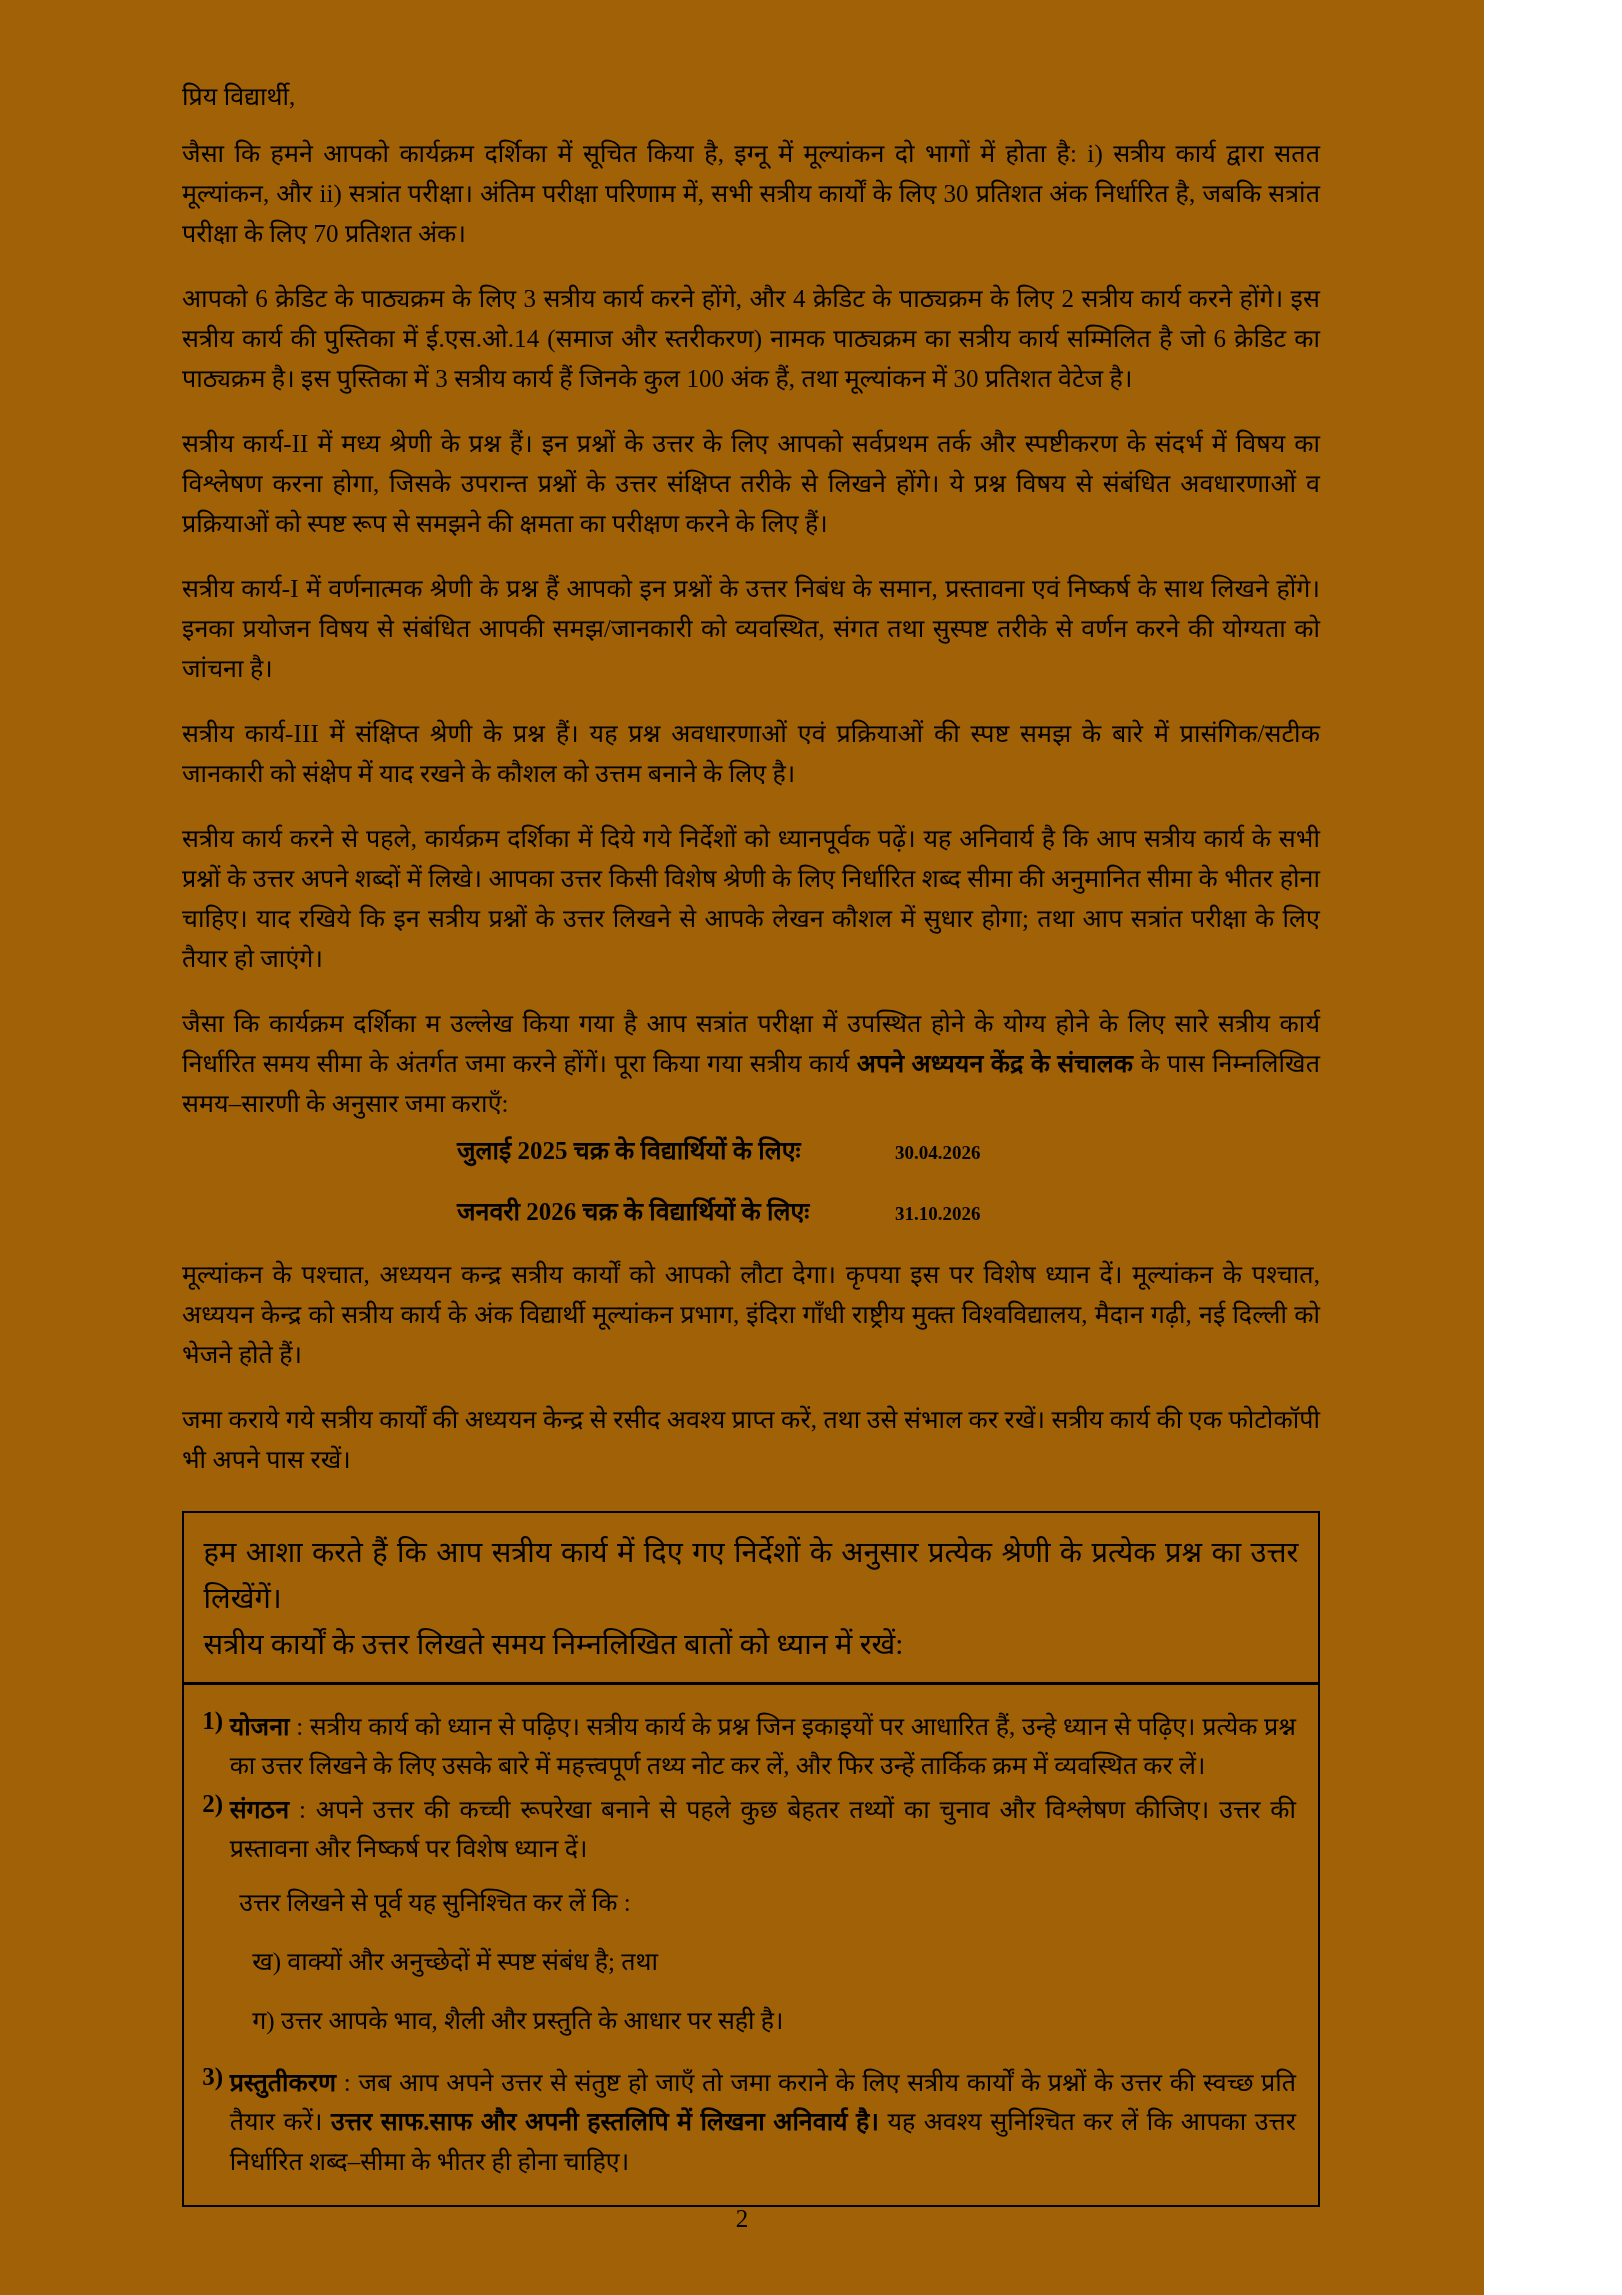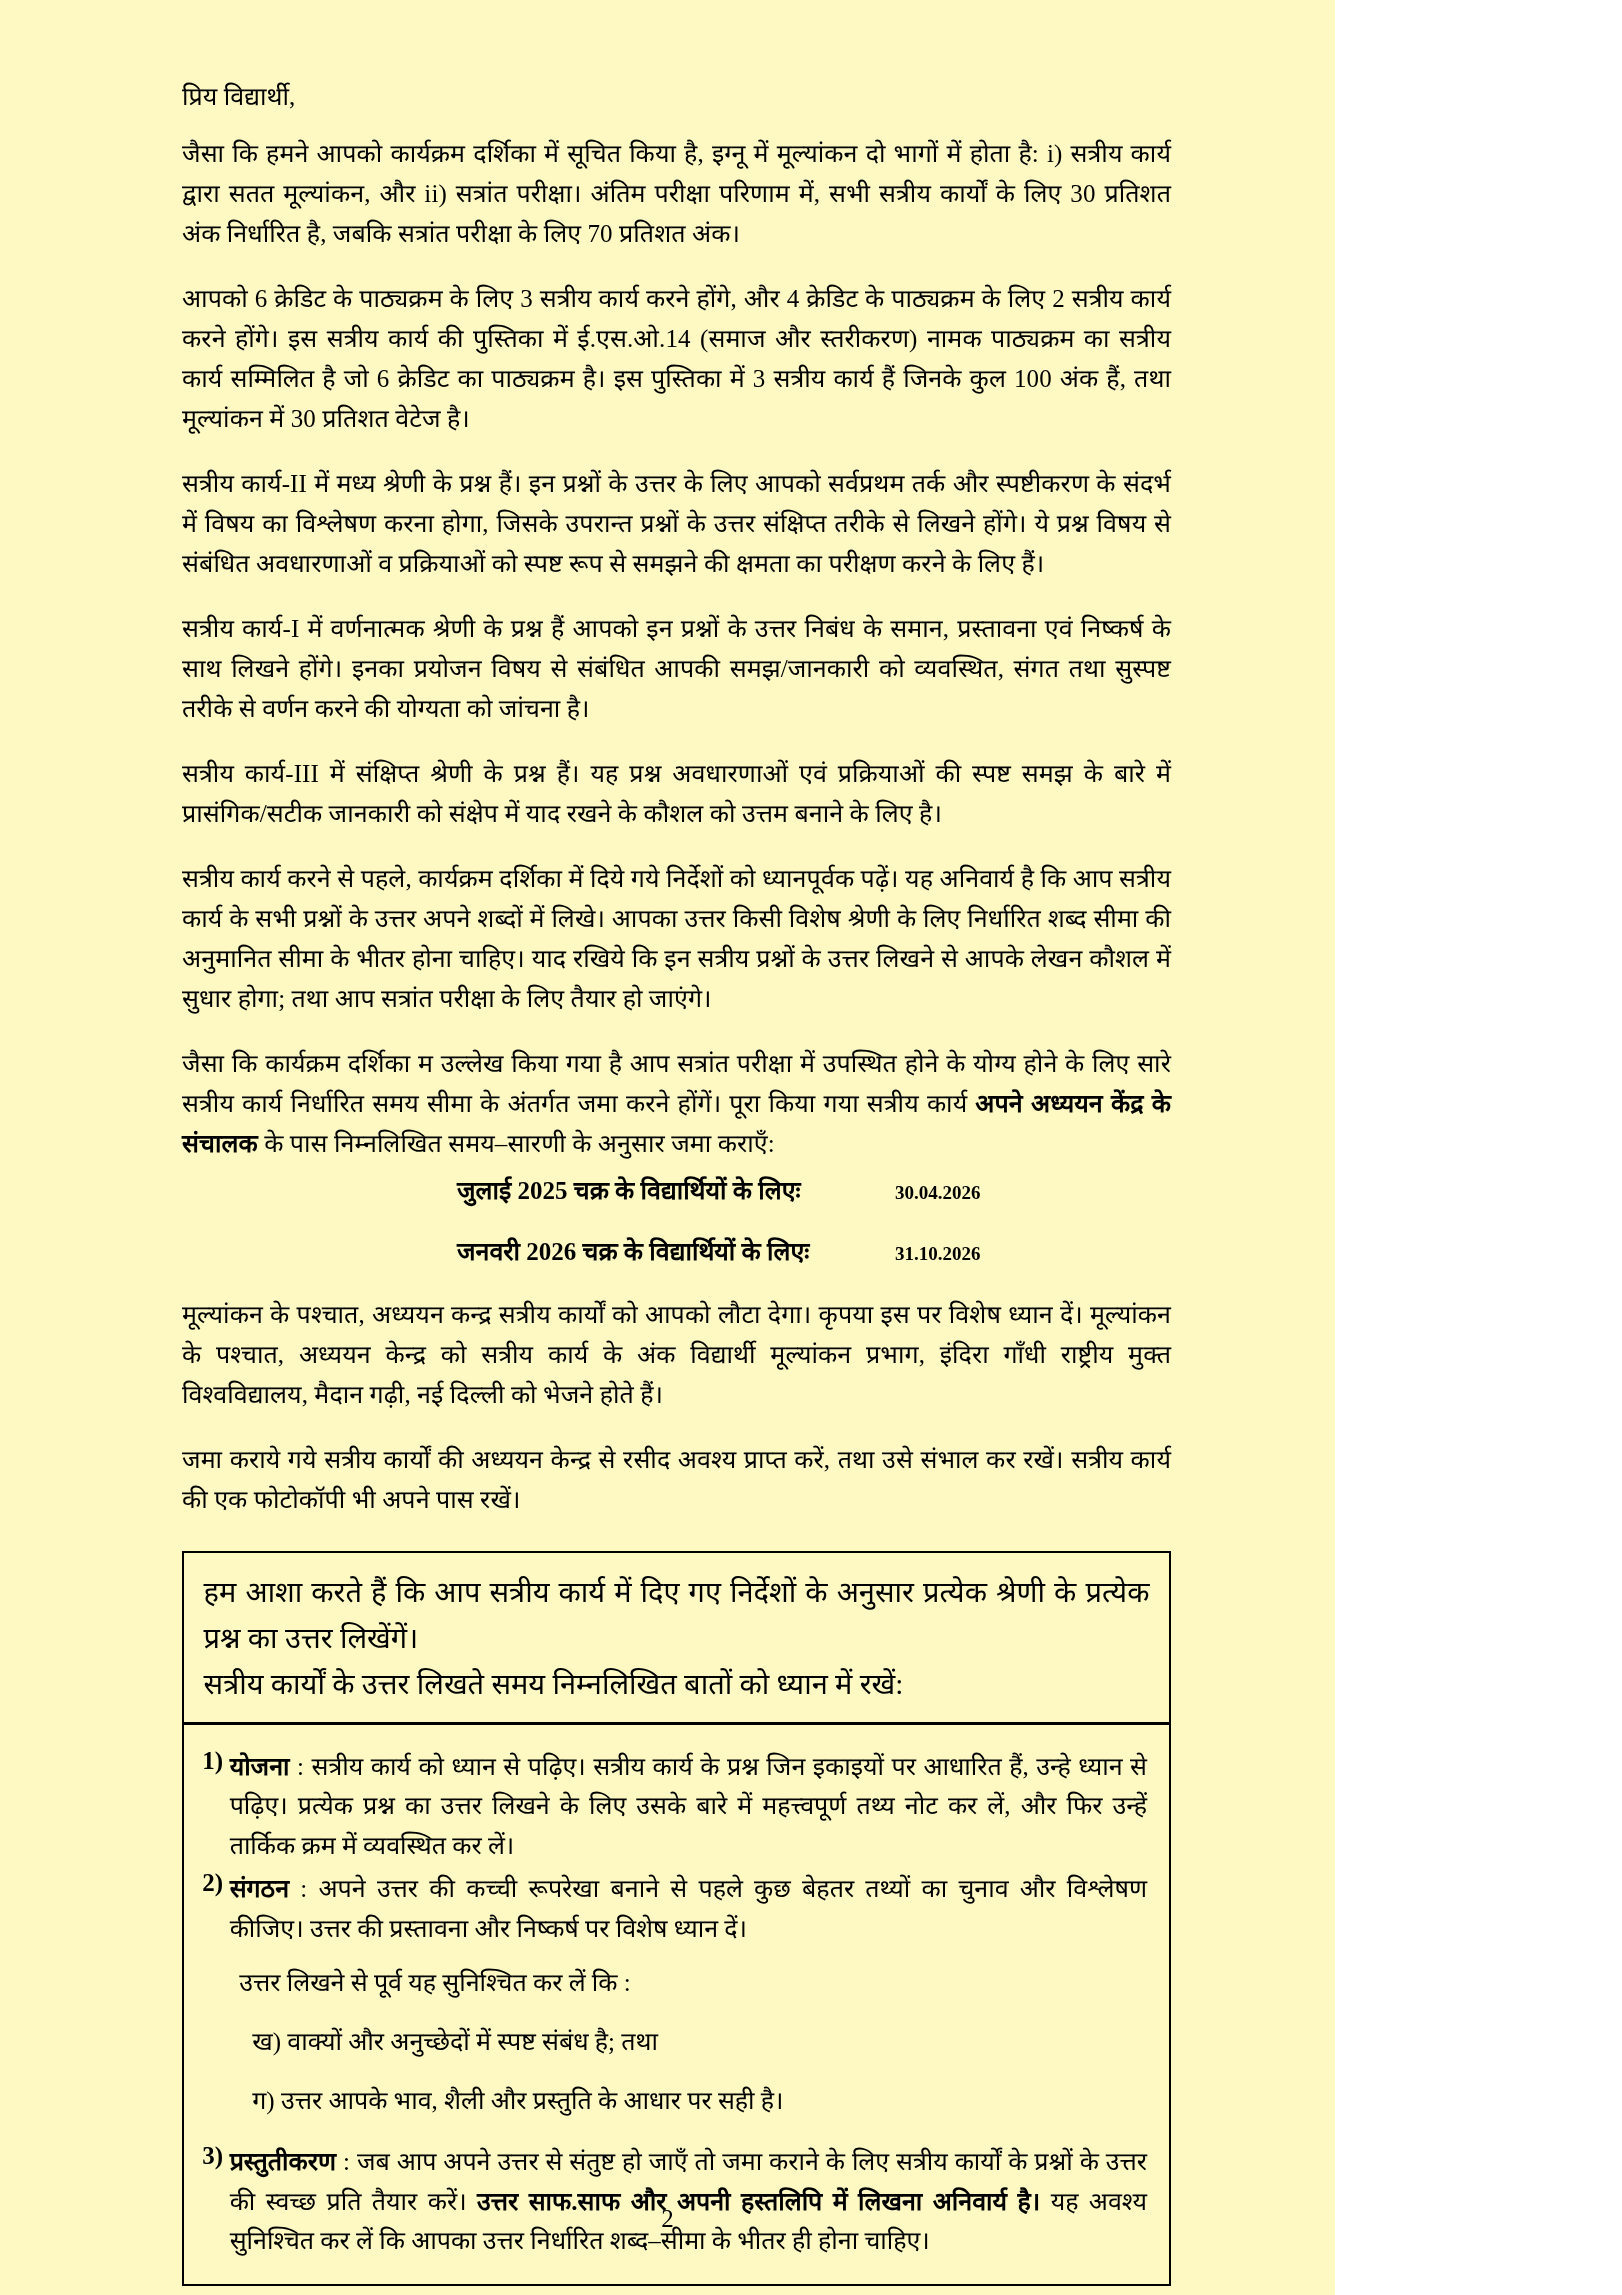--- a/index.html
+++ b/index.html
@@ -2,23 +2,23 @@
 <html style="font-size:10.5px"><head>
 <meta charset="utf-8">
 <style>
   html, body {
     margin: 0;
     padding: 0;
     background: #ffffff;
   }
   .page {
     position: relative;
-    width: 1335px;
+    width: 1484px;
     height: 2295px;
-    background: #fef9c3;
+    background: #a16207;
     box-sizing: border-box;
     padding: 77px 164px 0 182px;
     font-family: "Liberation Serif", "DejaVu Serif", serif;
     color: #000000;
   }
   .body-text {
     font-size: 25px;
     line-height: 1.60;
     text-align: justify;
     text-justify: inter-word;

